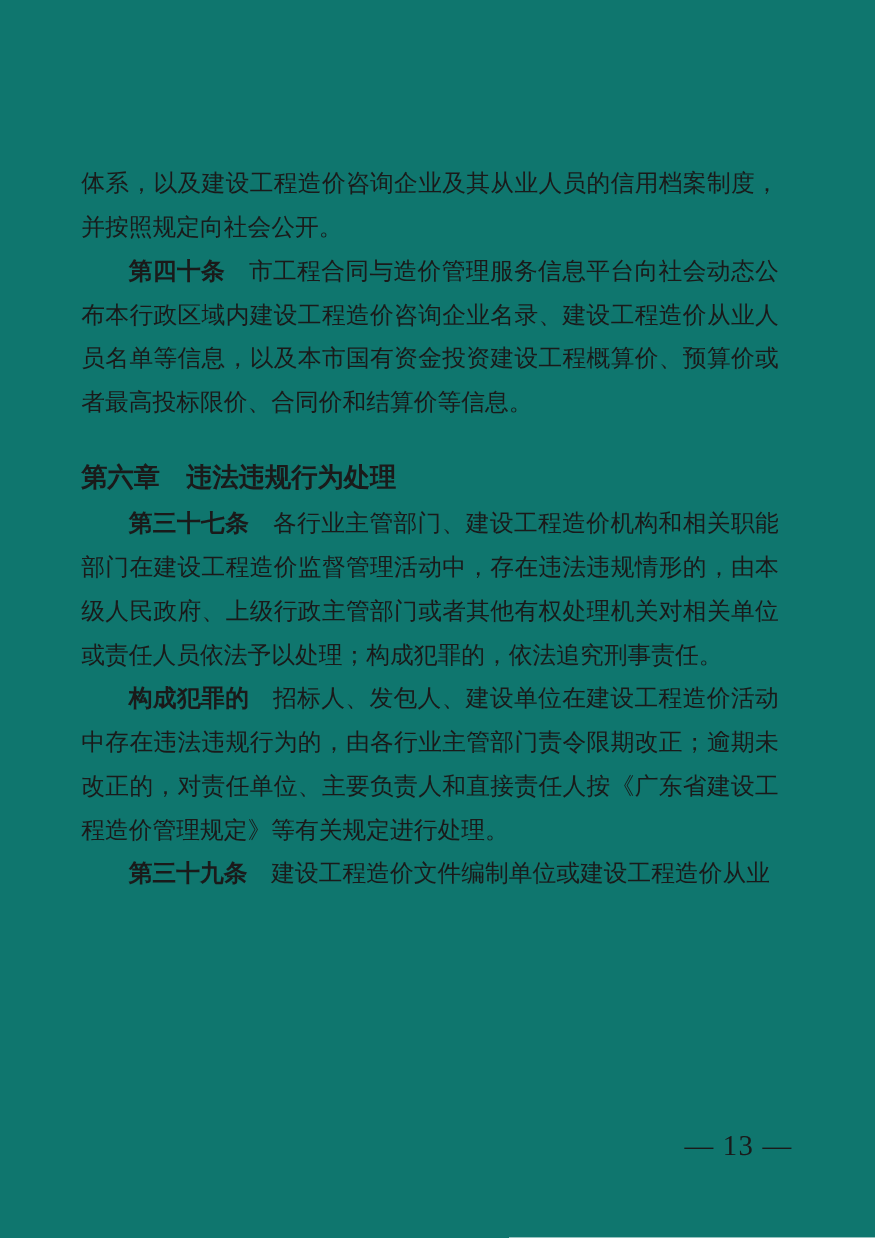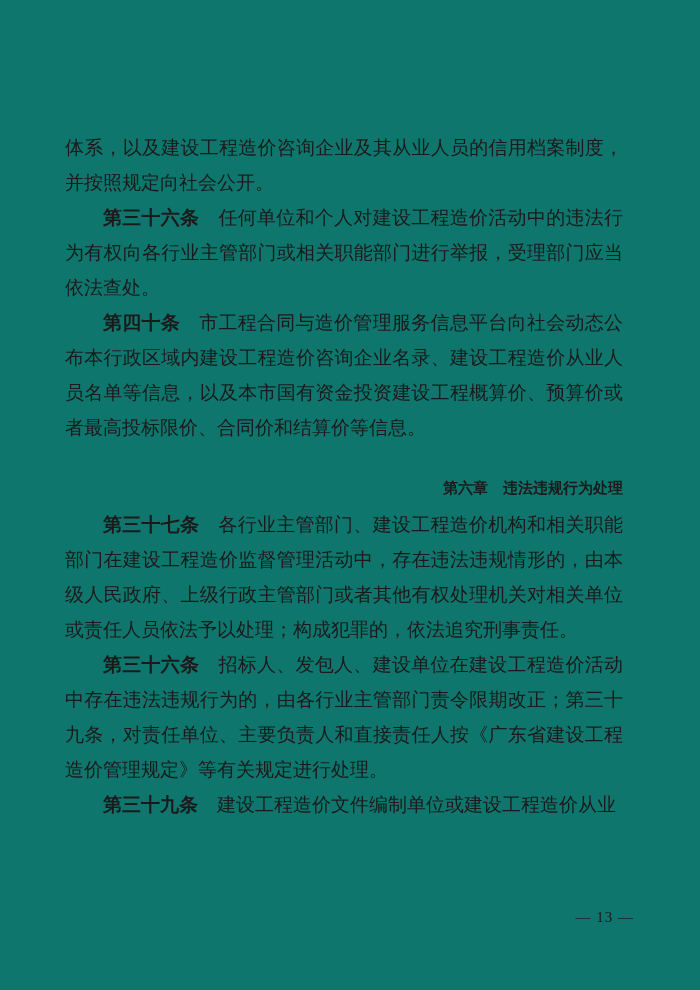--- a/index.html
+++ b/index.html
@@ -36,53 +36,52 @@
   }
   .article-num {
     font-weight: 700;
     font-family: "Liberation Sans", "DejaVu Sans", sans-serif;
     margin-right: 1em;
   }
   .chapter-heading {
     margin: 25px 0 2px 0;
     padding: 0;
     text-indent: 0;
-    text-align: right;
-    font-size: 15px;
+    text-align: left;
+    font-size: 21px;
     line-height: 35px;
     font-weight: 700;
     font-family: "Liberation Sans", "DejaVu Sans", sans-serif;
   }
   .page-footer {
     position: absolute;
     top: 906px;
     right: 86px;
-    font-size: 15px;
+    font-size: 23px;
     line-height: 22px;
     letter-spacing: 1px;
     color: #1a1a1a;
   }
 </style>
 </head>
 <body>
 
 <div class="page">
   <div class="content">
 
     <p class="para no-indent">体系，以及建设工程造价咨询企业及其从业人员的信用档案制度，并按照规定向社会公开。</p>
 
 
-    <p class="para"><span class="article-num">第三十六条</span><span>任何单位和个人对建设工程造价活动中的违法行为有权向各行业主管部门或相关职能部门进行举报，受理部门应当依法查处。</span></p>
 
     <p class="para"><span class="article-num">第四十条</span><span>市工程合同与造价管理服务信息平台向社会动态公布本行政区域内建设工程造价咨询企业名录、建设工程造价从业人员名单等信息，以及本市国有资金投资建设工程概算价、预算价或者最高投标限价、合同价和结算价等信息。</span></p>
 
     <h2 class="chapter-heading">第六章　违法违规行为处理</h2>
 
     <p class="para"><span class="article-num">第三十七条</span><span>各行业主管部门、建设工程造价机构和相关职能部门在建设工程造价监督管理活动中，存在违法违规情形的，由本级人民政府、上级行政主管部门或者其他有权处理机关对相关单位或责任人员依法予以处理；构成犯罪的，依法追究刑事责任。</span></p>
 
-    <p class="para"><span class="article-num">第三十六条</span><span>招标人、发包人、建设单位在建设工程造价活动中存在违法违规行为的，由各行业主管部门责令限期改正；第三十九条，对责任单位、主要负责人和直接责任人按《广东省建设工程造价管理规定》等有关规定进行处理。</span></p>
+    <p class="para"><span class="article-num">构成犯罪的</span><span>招标人、发包人、建设单位在建设工程造价活动中存在违法违规行为的，由各行业主管部门责令限期改正；逾期未改正的，对责任单位、主要负责人和直接责任人按《广东省建设工程造价管理规定》等有关规定进行处理。</span></p>
 
     <p class="para"><span class="article-num">第三十九条</span><span>建设工程造价文件编制单位或建设工程造价从业</span></p>
 
   </div>
 
   <div class="page-footer">— 13 —</div>
 </div>
 
 </body></html>

